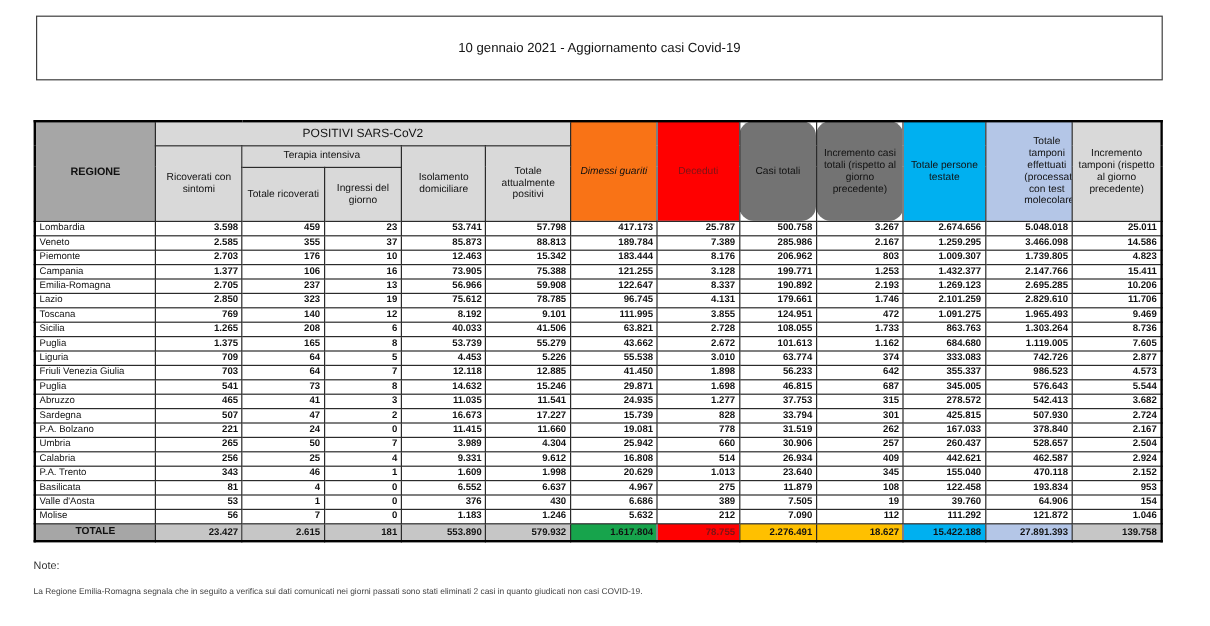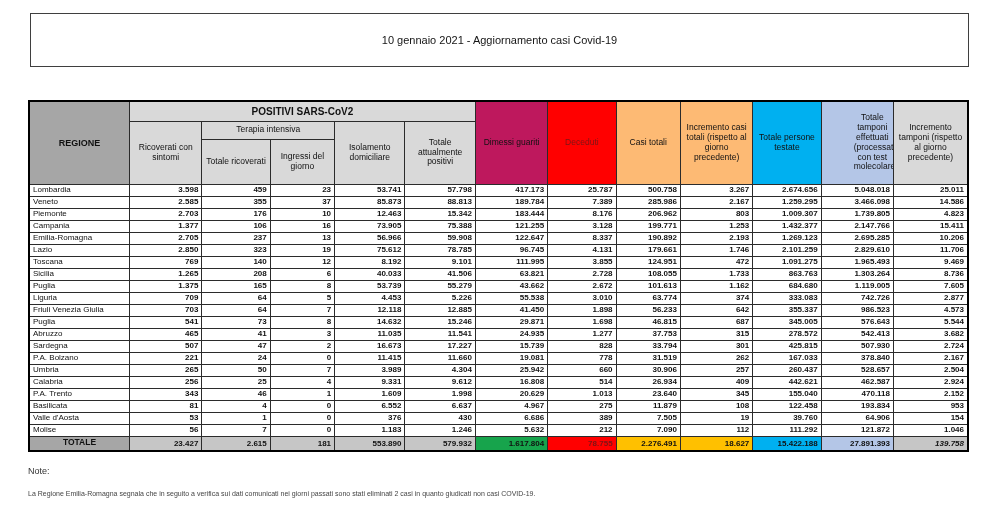--- a/index.html
+++ b/index.html
@@ -31,46 +31,46 @@
     font-size: 8px;
   }
   table.covid td, table.covid th {
     border: 1px solid #2b2b2b;
     overflow: hidden;
     line-height: 1.15;
   }
   
   thead th { font-weight: normal; text-align: center; vertical-align: middle; padding: 1px 2px; }
   .h-regione { background: #a6a6a6; font-weight: bold; font-size: 9px; }
-  .h-positivi { background: #d9d9d9; font-weight: bold; font-size: 10px; height: 20px; }
+  .h-positivi { background: #d9d9d9; font-weight: normal; font-size: 10px; height: 20px; }
   .h-terapia { background: #d9d9d9; font-size: 8.5px; height: 18px; }
   .h-sub { background: #d9d9d9; font-size: 8.5px; }
   .h-row3 { height: 45px; }
-  .h-green { background: #be185d; }
+  .h-green { background: #f97316; font-style: italic; }
   .h-red { background: #ff0000; color: #7c1416; }
-  .h-gold { background: #fdba74; }
+  .h-gold { background: #737373; border-radius: 12px; }
   .h-cyan { background: #00b0f0; }
   .h-lav { background: #b4c6e7; padding-left: 32px; }
   .h-gray { background: #d9d9d9; }
 
   
   tbody td { height: 12px; background: #fff; }
   td.region { text-align: left; padding: 0 0 0 3px; font-size: 8px; }
   td.num { text-align: right; padding: 0 3px 0 0; font-weight: bold; font-size: 8px; }
 
   
   tr.totale td { height: 15px; font-weight: bold; }
   .t-label { background: #a6a6a6; text-align: center; font-size: 8.5px; }
   .t-plain { background: #c6c6c6; }
   .t-green { background: #17a44c; }
   .t-red { background: #ff0000; color: #7c1416; }
   .t-gold { background: #ffc000; }
   .t-cyan { background: #00b0f0; }
   .t-lav { background: #b4c6e7; }
-  .t-gray { background: #c6c6c6; font-style: italic; }
+  .t-gray { background: #c6c6c6; }
 
   
   .notes { position: absolute; left: 28px; top: 466px; width: 950px; }
   .notes-heading { font-size: 9px; color: #333; margin-bottom: 14px; }
   .notes-text { font-size: 7px; color: #444; }
 </style>
 </head>
 <body>
 
 <div id="page">

